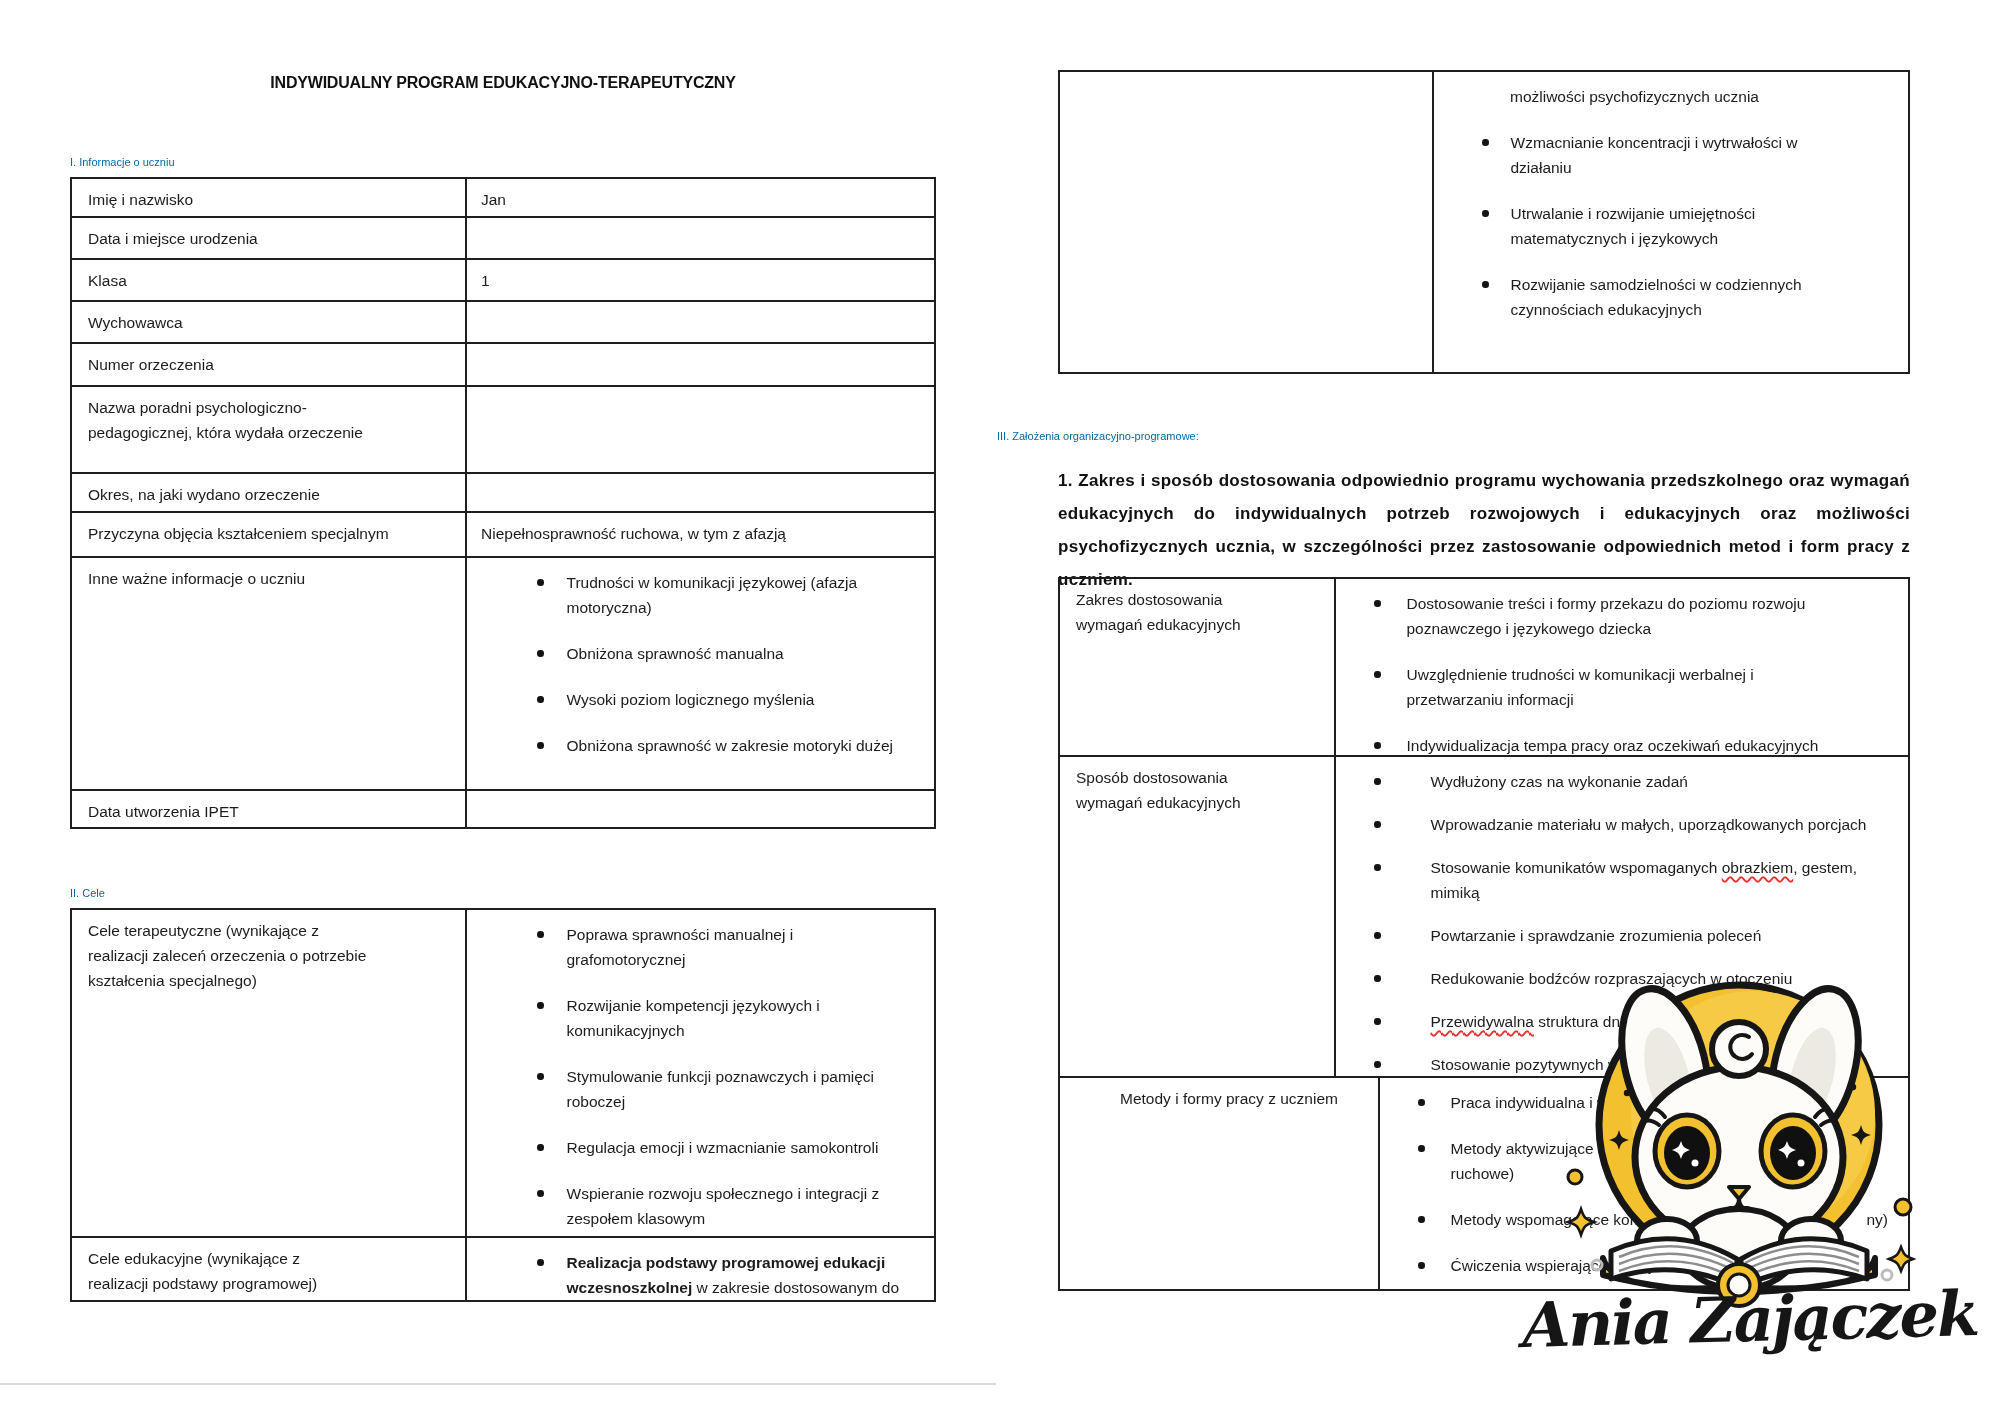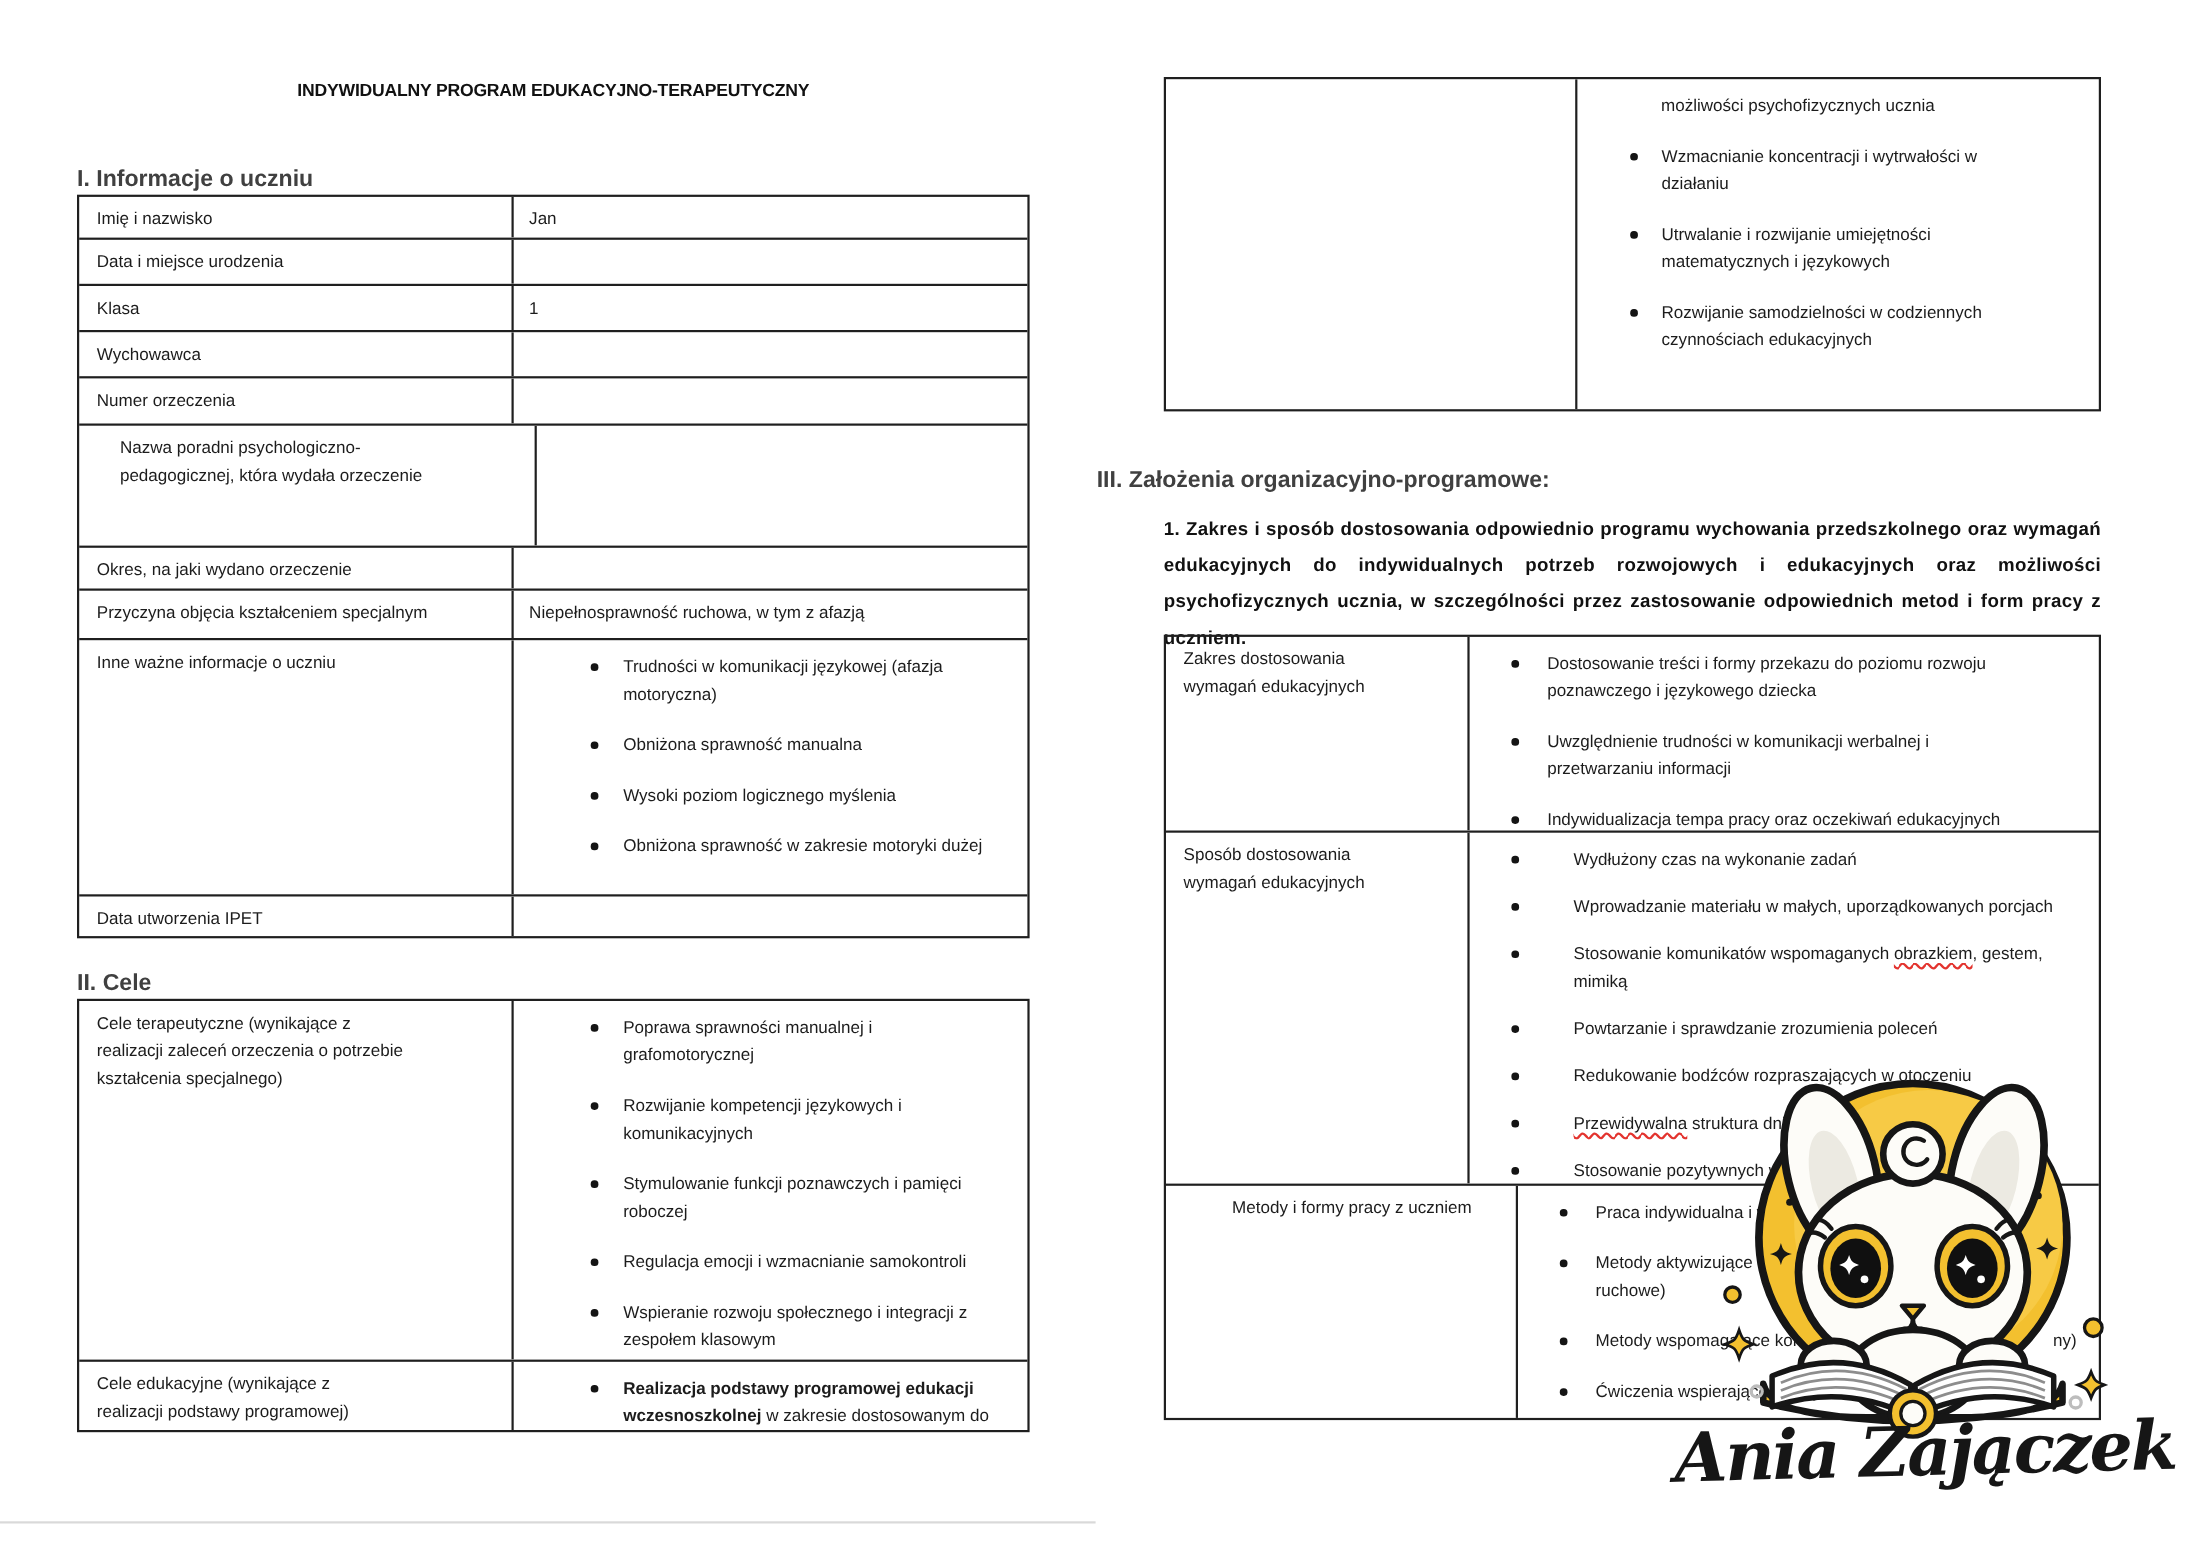--- a/index.html
+++ b/index.html
@@ -7,21 +7,21 @@
     width:2000px;height:1414px;position:relative;background:#ffffff;
     font-family:"Liberation Sans", sans-serif;color:#1c1c1c;
     font-size:15.5px;line-height:25px;overflow:hidden;
   }
   .abs{position:absolute;}
   .bold{font-weight:bold;}
   .doc-title{
     left:70px;top:70px;width:866px;text-align:center;
     font-weight:bold;font-size:16px;letter-spacing:-0.2px;color:#111;
   }
-  .sec-head{font-weight:bold;font-size:21px;color:#404040;}
+  .sec-head{font-weight:normal;font-size:11px;color:#0369a1;}
   .tbl{position:absolute;border:2px solid #1f1f1f;box-sizing:border-box;background:transparent;}
   .row{display:flex;border-bottom:2px solid #1f1f1f;box-sizing:border-box;overflow:hidden;}
   .row:last-child{border-bottom:none;}
   .c1{flex:none;border-right:2px solid #1f1f1f;box-sizing:border-box;padding:8px 14px 0 16px;overflow:hidden;}
   .c2{flex:1;box-sizing:border-box;padding:8px 20px 0 14px;overflow:hidden;}
   .t1 .c1,.t2 .c1{width:395px;}
   .tt .c1{width:374px;}
   .t3 .c1{width:276px;}
   .lbl{display:block;}
   .w270{max-width:270px;} .w280{max-width:280px;} .w300{max-width:300px;} .w310{max-width:310px;} .w200{max-width:200px;}
@@ -83,21 +83,21 @@
         <span class="lbl w310">Wychowawca</span>
       </div>
     <div class="c2"><span></span></div>
   </div>
   <div class="row" style="height:43px;">
     <div class="c1">
         <span class="lbl w310">Numer orzeczenia</span>
       </div>
     <div class="c2"><span></span></div>
   </div>
-  <div class="row" style="height:111px;padding-left:21px;">
+  <div class="row" style="height:87px;">
     <div class="c1">
         <span class="lbl w300">Nazwa poradni psychologiczno-pedagogicznej, która wydała orzeczenie</span>
       </div>
     <div class="c2"><span></span></div>
   </div>
   <div class="row" style="height:39px;">
     <div class="c1">
         <span class="lbl w310">Okres, na jaki wydano orzeczenie</span>
       </div>
     <div class="c2"><span></span></div>

